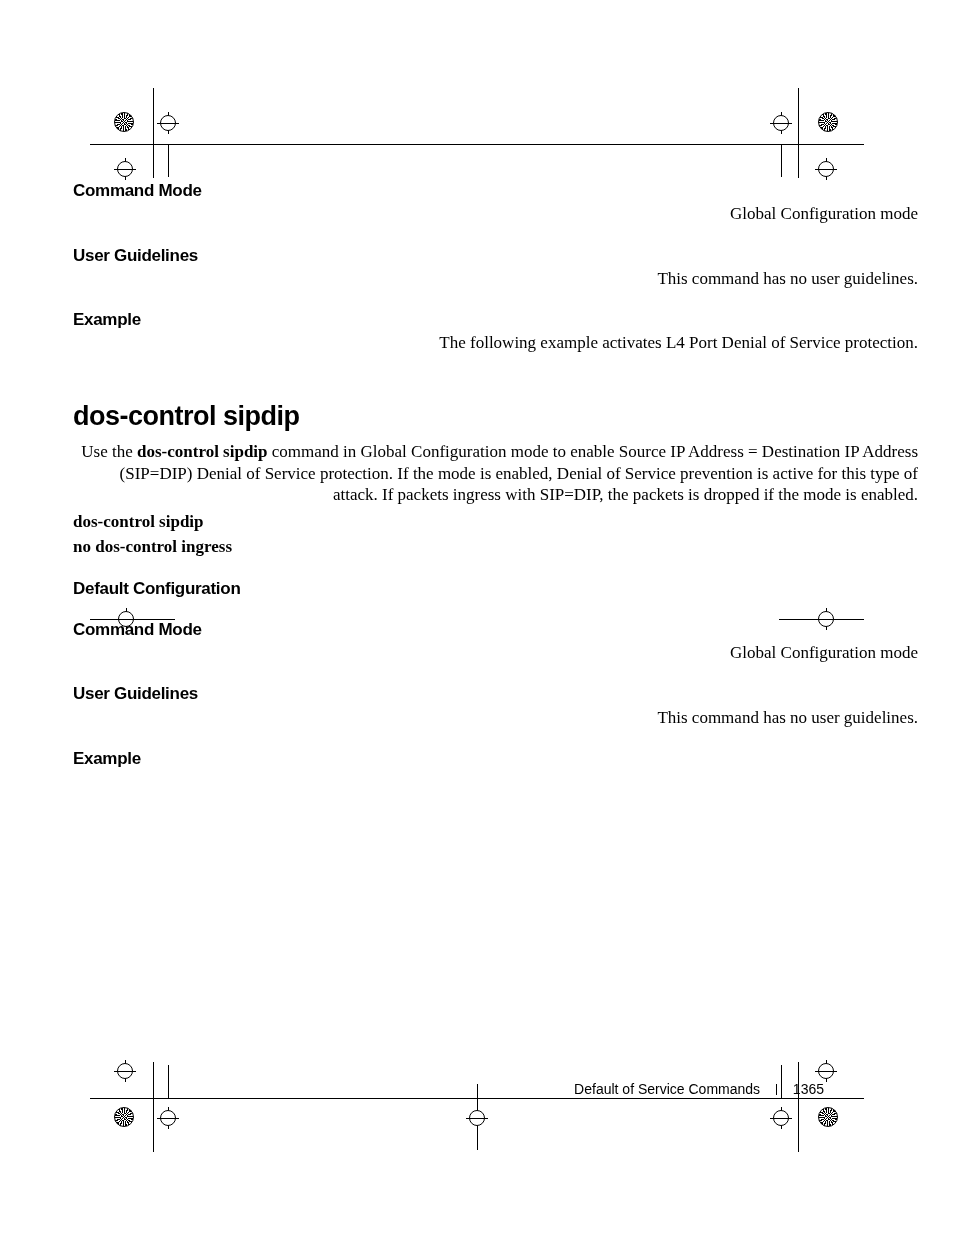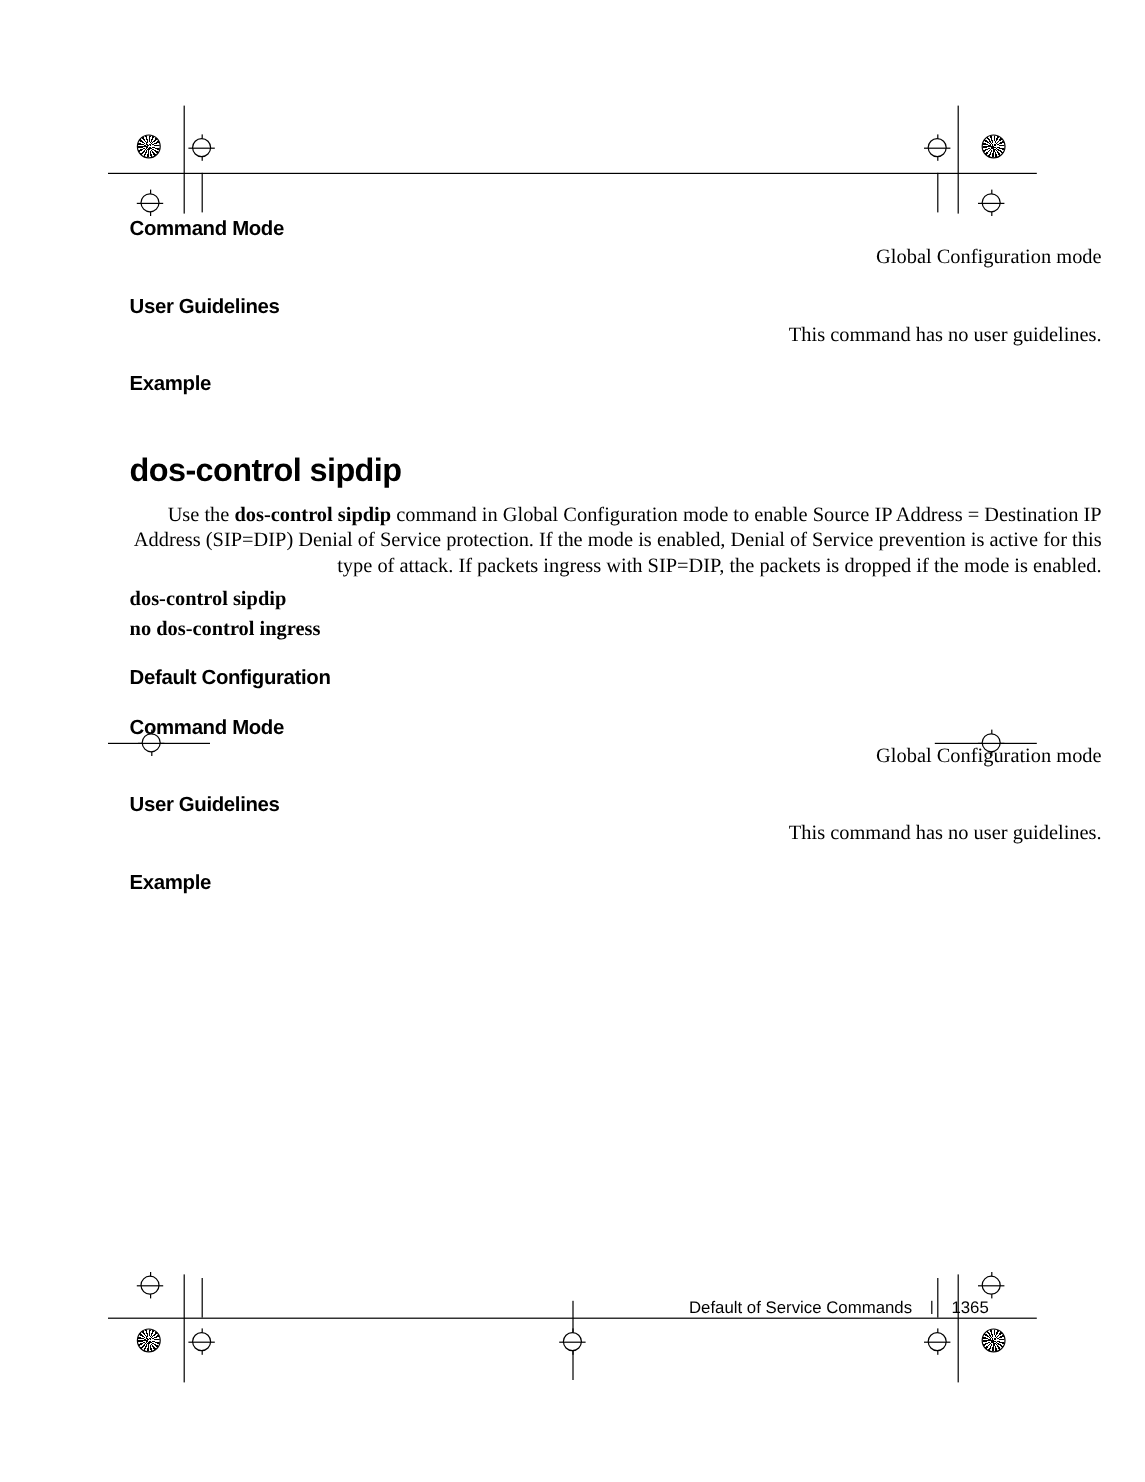--- a/index.html
+++ b/index.html
@@ -6,21 +6,21 @@
     margin: 0;
     padding: 0;
     background: #fff;
     width: 954px;
     height: 1235px;
     position: relative;
     font-family: Georgia, "Times New Roman", serif;
     color: #000;
   }
   .content {
-    margin-left: 108px;
+    margin-left: 73px;
     margin-right: 36px;
     padding-top: 166px;
     font-size: 17px;
     line-height: 1.25;
   }
   .h2 {
     font-family: "Helvetica Neue", Helvetica, Arial, sans-serif;
     font-weight: bold;
     font-stretch: condensed;
     letter-spacing: -0.3px;
@@ -96,20 +96,21 @@
 <body>
 
 <div class="content">
   <div class="h2">Command Mode</div>
   <p class="para">Global Configuration mode</p>
 
   <div class="h2" style="margin-top:20px;">User Guidelines</div>
   <p class="para">This command has no user guidelines.</p>
 
   <div class="h2" style="margin-top:20px;">Example</div>
+  <p class="para">The following example activates L4 Port Denial of Service protection.</p>
 
   <div class="sec-title">dos-control sipdip</div>
   <p class="para">
     <span>Use the </span><span class="bold-run">dos-control sipdip</span><span> command in Global Configuration mode to enable Source IP Address = Destination IP Address (SIP=DIP) Denial of Service protection. If the mode is enabled, Denial of Service prevention is active for this type of attack. If packets ingress with SIP=DIP, the packets is dropped if the mode is enabled.</span>
   </p>
 
   <p class="syntax-line">dos-control sipdip</p>
   <p class="syntax-line">no dos-control ingress</p>
 
   <div class="h2" style="margin-top:20px;">Default Configuration</div>

